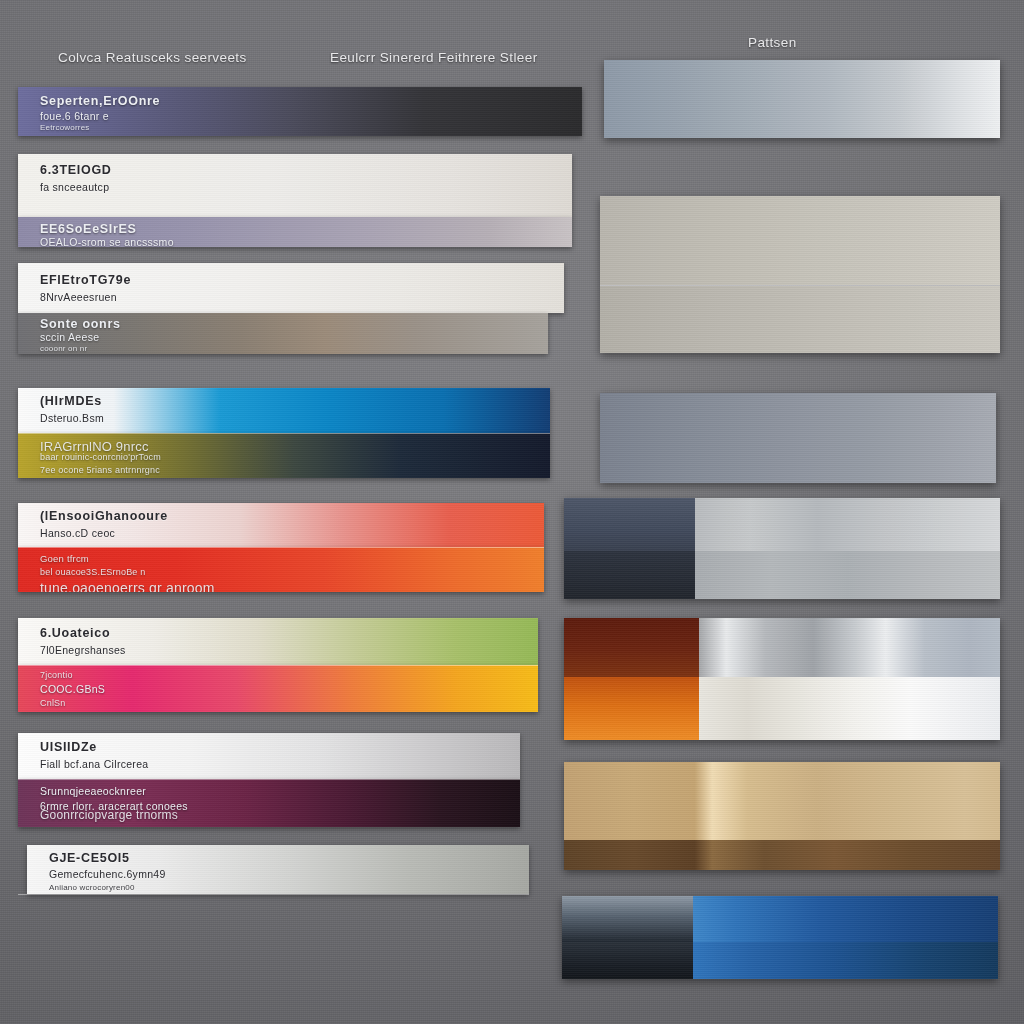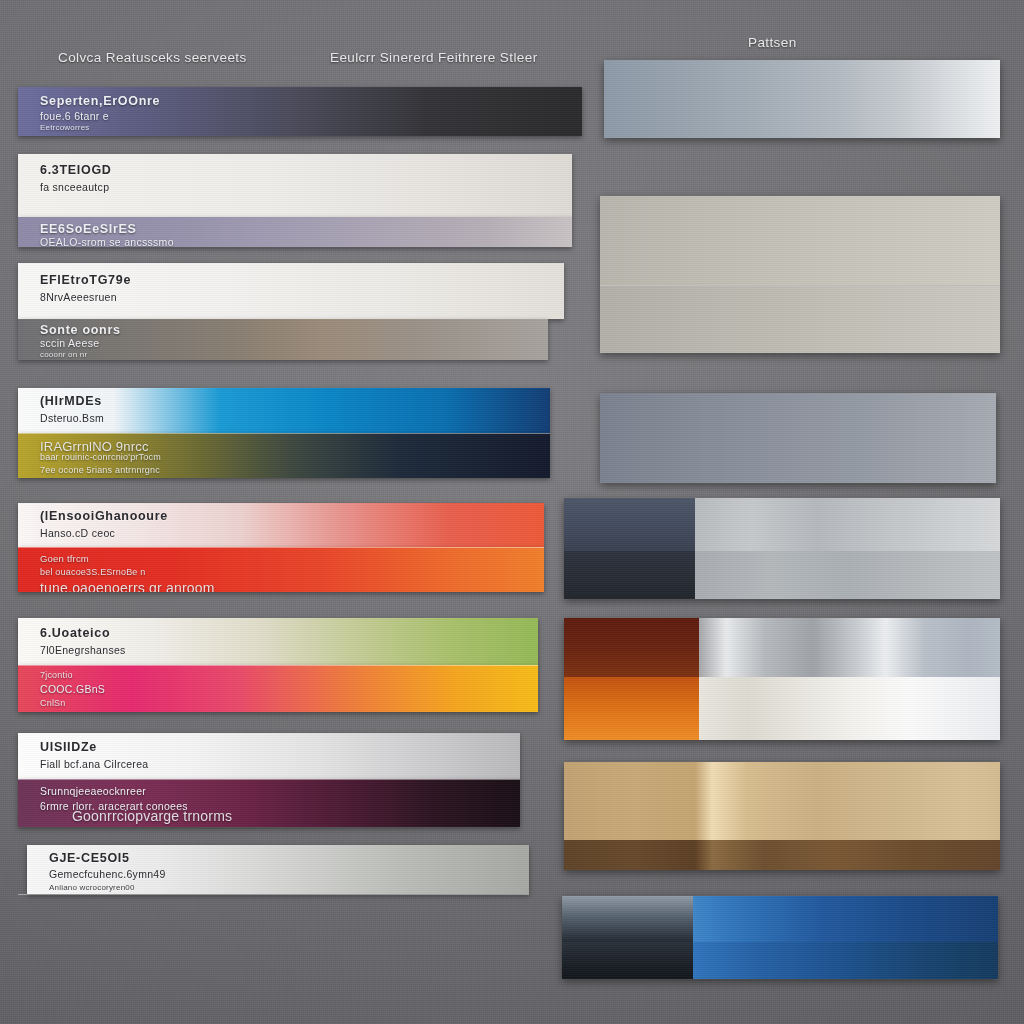--- a/index.html
+++ b/index.html
@@ -90,21 +90,21 @@
       <div class="txt t-sub   dark-ink" style="top:27px;">fa snceeautcp</div>
     </div>
     <div class="band" style="height:30px;background:linear-gradient(90deg,#8e8aa8 0%,#9793ad 30%,#a9a3b4 62%,#b6afb6 85%,#c8c2c4 100%);">
       <div class="txt t-title light-ink" style="top:5px;">EE6SoEeSIrES</div>
       <div class="txt t-sub   light-ink" style="top:19px;">OEALO-srom se ancsssmo</div>
       <div class="txt t-tiny  light-ink" style="top:32px;">nnnrsrcoupprenmoe ss</div>
     </div>
   </div>
 
   <div class="strip" style="left:18px;top:263px;width:546px;">
-    <div class="band" style="height:56px;width:546px;background:linear-gradient(90deg,#f7f7f6 0%,#f2f1ef 40%,#eceae6 70%,#e3e0da 100%);">
+    <div class="band" style="height:50px;width:546px;background:linear-gradient(90deg,#f7f7f6 0%,#f2f1ef 40%,#eceae6 70%,#e3e0da 100%);">
       <div class="txt t-title dark-ink" style="top:10px;">EFlEtroTG79e</div>
       <div class="txt t-sub   dark-ink" style="top:28px;">8NrvAeeesruen</div>
     </div>
     <div class="band" style="height:41px;width:530px;background:linear-gradient(90deg,#6f6f73 0%,#7b7771 22%,#8a7f72 42%,#9b8b7a 58%,#9a9188 75%,#a6a29c 100%);">
       <div class="txt t-title light-ink" style="top:4px;">Sonte oonrs</div>
       <div class="txt t-sub   light-ink" style="top:18px;">sccin Aeese</div>
       <div class="txt t-tiny  light-ink" style="top:31px;">cooonr on nr</div>
     </div>
   </div>
 
@@ -149,21 +149,21 @@
 
   <div class="strip" style="left:18px;top:733px;width:502px;">
     <div class="band" style="height:46px;background:linear-gradient(90deg,#fdfdfd 0%,#f4f4f4 34%,#e3e3e4 60%,#cccbcd 82%,#b9b8ba 100%);">
       <div class="txt t-title dark-ink" style="top:7px;">UISIIDZe</div>
       <div class="txt t-sub   dark-ink" style="top:25px;">Fiall bcf.ana Cilrcerea</div>
     </div>
     <div class="seam" style="top:46px;"></div>
     <div class="band" style="height:48px;background:linear-gradient(90deg,#6e3459 0%,#7c2f56 22%,#6b2446 45%,#4a1a33 66%,#2a1420 84%,#1b0f16 100%);">
       <div class="txt t-sub   light-ink" style="top:6px;">Srunnqjeeaeocknreer</div>
       <div class="txt t-sub   light-ink" style="top:21px;">6rmre rlorr. aracerart conoees</div>
-      <div class="txt t-tiny  light-ink" style="top:29px;font-size:14px;margin-left:32px;">Goonrrciopvarge trnorms</div>
+      <div class="txt t-tiny  light-ink" style="top:29px;font-size:12px;">Goonrrciopvarge trnorms</div>
     </div>
   </div>
 
   <div class="strip" style="left:18px;top:845px;width:502px;padding-left:9px;">
     <div class="band" style="height:49px;background:linear-gradient(90deg,#f7f7f7 0%,#ebebeb 26%,#d3d4d2 52%,#b9bbb6 76%,#a6a8a3 100%);">
       <div class="txt t-title dark-ink" style="top:6px;">GJE-CE5OI5</div>
       <div class="txt t-sub   dark-ink" style="top:23px;">Gemecfcuhenc.6ymn49</div>
       <div class="txt t-tiny  dark-ink" style="top:38px;">Aniiano wcrocoryren00</div>
     </div>
     <div class="seam" style="top:49px;"></div>

